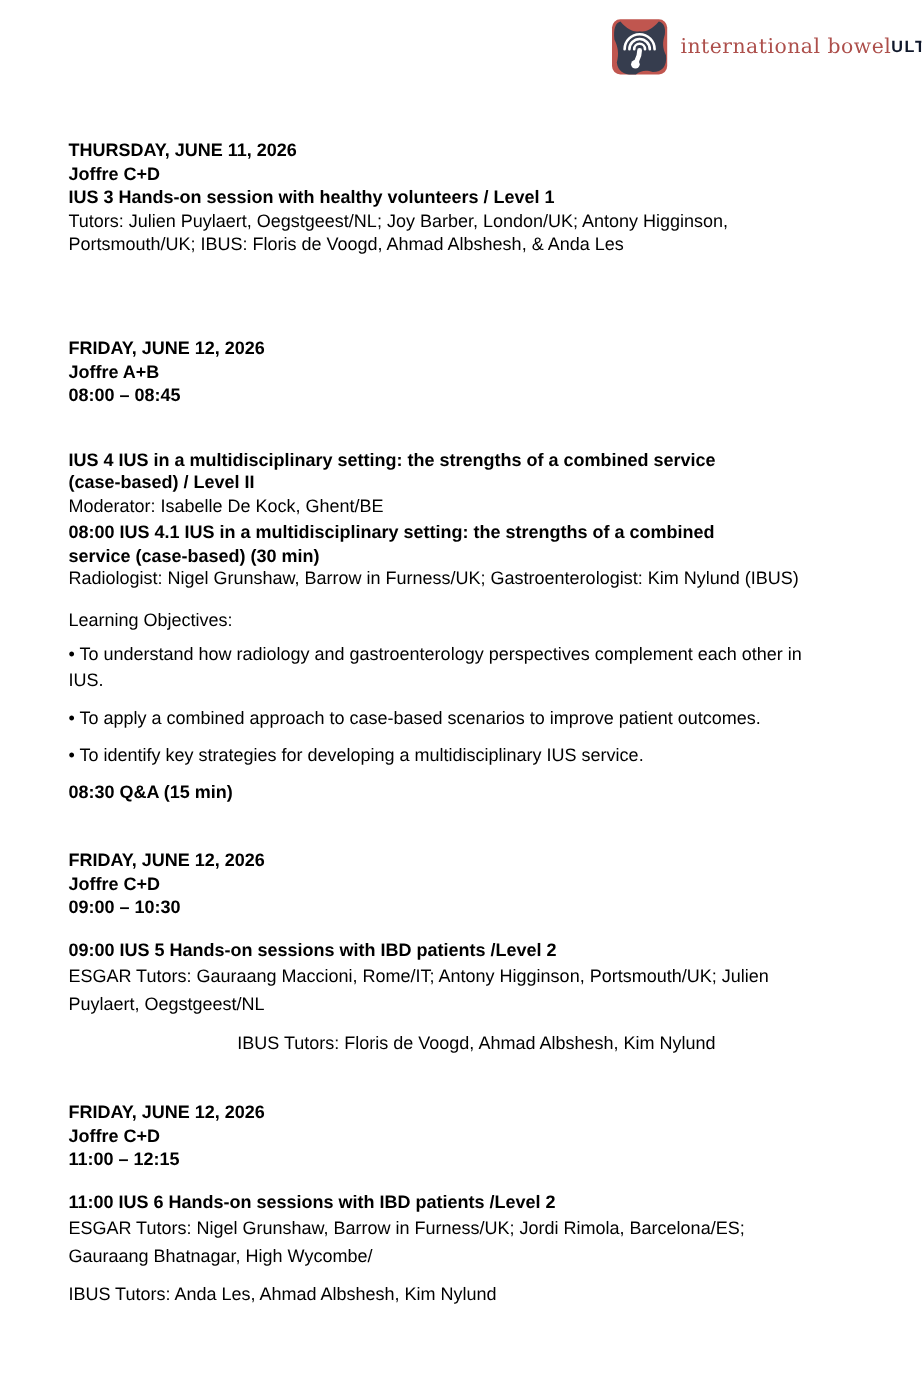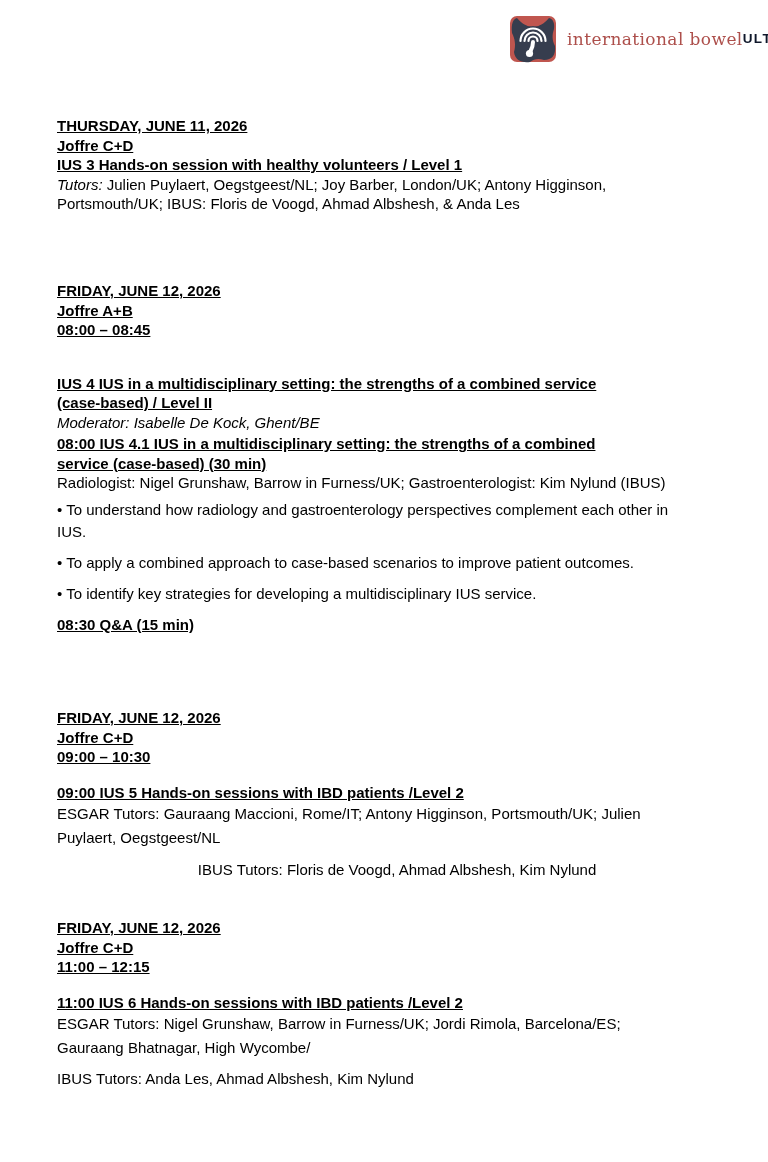--- a/index.html
+++ b/index.html
@@ -17,22 +17,22 @@
   }
   .brand2{
     font-family:"Liberation Sans",sans-serif;font-size:13.5px;line-height:17px;
     font-weight:bold;color:#0f172a;letter-spacing:1.4px;white-space:nowrap;
   }
   
   .sec{position:absolute;left:57px;width:680px;}
   .ln{font-size:15px;line-height:19.5px;white-space:nowrap;}
   .bl{font-size:15px;line-height:22px;white-space:nowrap;}
   .wl{font-size:15px;line-height:24px;white-space:nowrap;}
-  .b{font-weight:bold;text-decoration:underline;}
-  .i{font-style:italic;}
+  .b{font-weight:bold;}
+  .i{}
   .s1{top:116px;} .s2{top:281px;} .s3{top:434px;} .s4{top:708px;} .s5{top:918px;}
 </style>
 </head>
 <body>
 
 <div class="page">
 
   <div class="logo">
     <div class="logo-icon">
       <svg viewBox="0 0 48 50" width="48" height="50" aria-hidden="true">
@@ -74,20 +74,21 @@
     <div class="ln b">08:00 – 08:45</div>
     <div class="ln b" style="margin-top:34px;">IUS 4 IUS in a multidisciplinary setting: the strengths of a combined service</div>
     <div class="ln b">(case-based) / Level II</div>
     <div class="ln i">Moderator: Isabelle De Kock, Ghent/BE</div>
   </div>
 
   <div class="sec s3">
     <div class="ln b">08:00 IUS 4.1 IUS in a multidisciplinary setting: the strengths of a combined</div>
     <div class="ln b">service (case-based) (30 min)</div>
     <div class="ln">Radiologist: Nigel Grunshaw, Barrow in Furness/UK; Gastroenterologist: Kim Nylund (IBUS)</div>
+    <div class="bl" style="margin-top:14px;">Learning Objectives:</div>
     <div style="margin-top:6px;">
       <div class="bl">• To understand how radiology and gastroenterology perspectives complement each other in</div>
       <div class="bl">IUS.</div>
     </div>
     <div class="bl" style="margin-top:9px;">• To apply a combined approach to case-based scenarios to improve patient outcomes.</div>
     <div class="bl" style="margin-top:9px;">• To identify key strategies for developing a multidisciplinary IUS service.</div>
     <div class="ln b" style="margin-top:10px;">08:30 Q&amp;A (15 min)</div>
   </div>
 
   <div class="sec s4">

